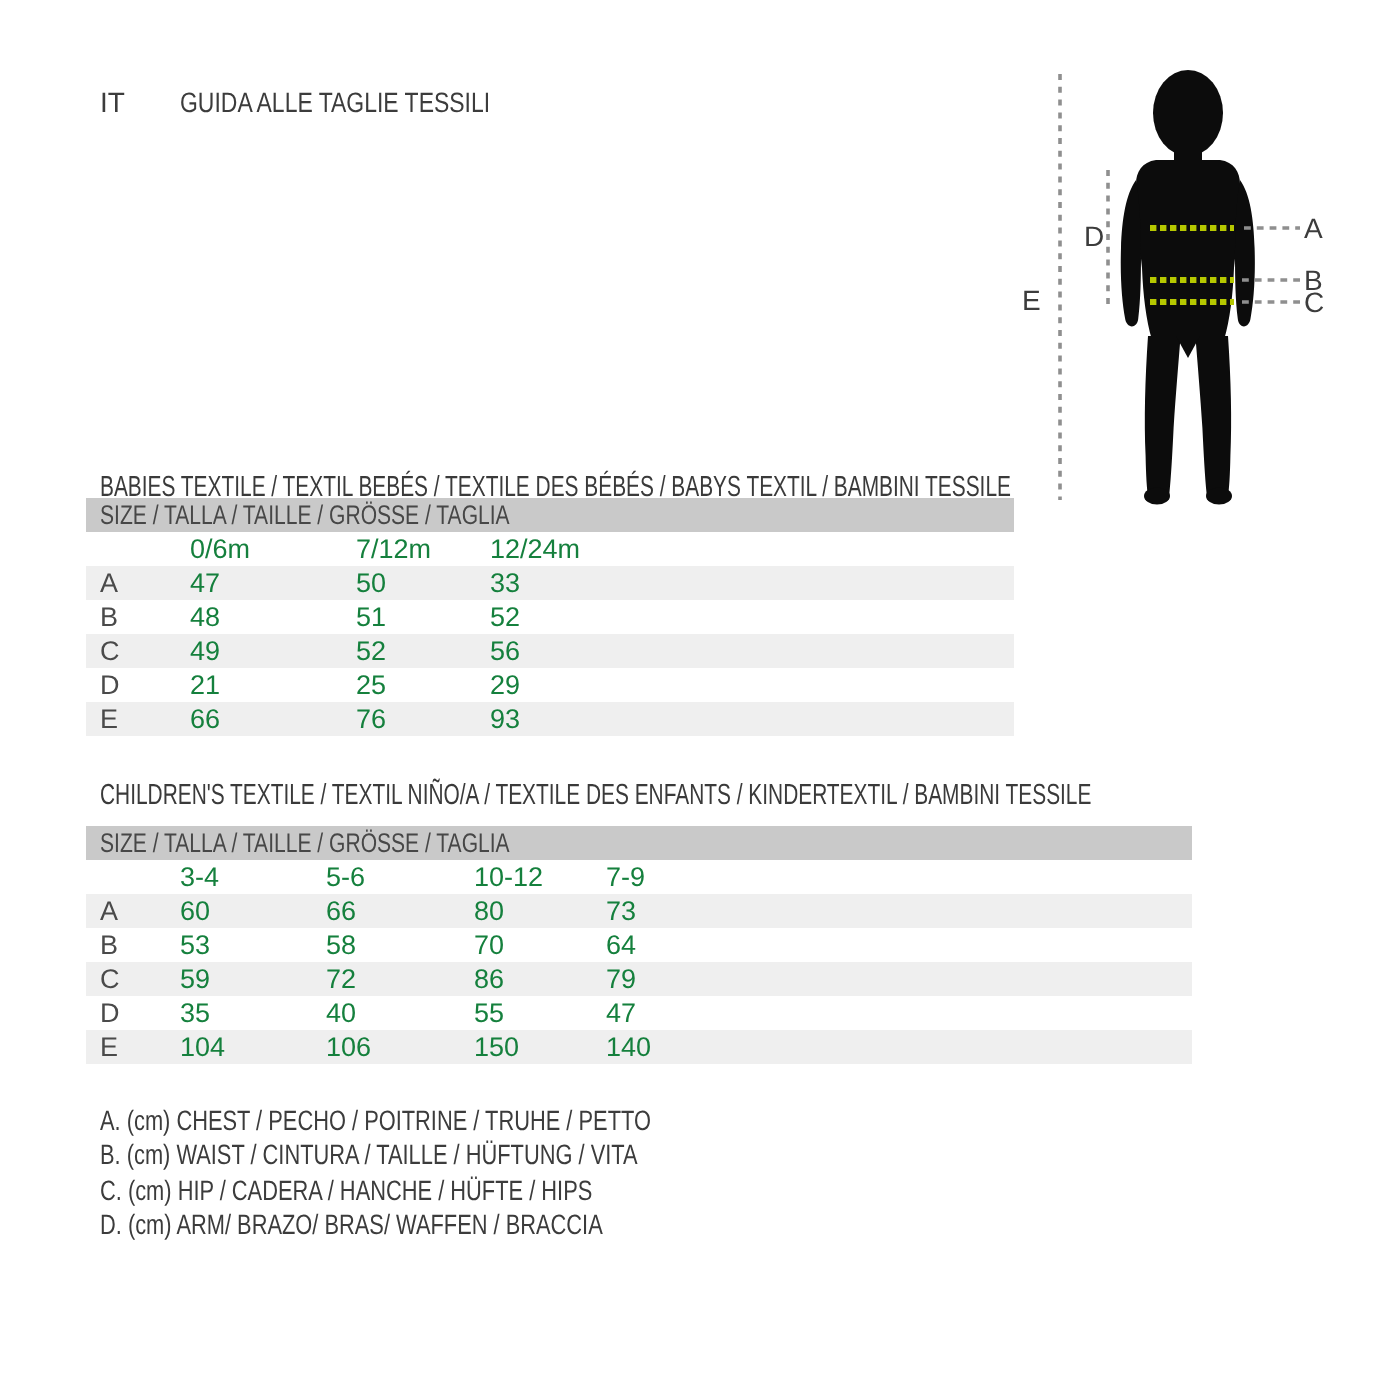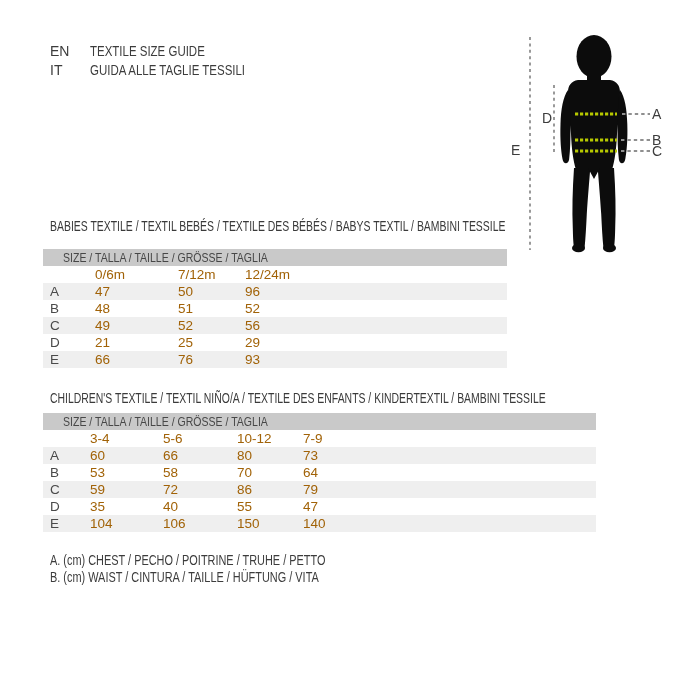--- a/index.html
+++ b/index.html
@@ -12,31 +12,31 @@
   .s78 { transform:scaleX(0.78); }
   .s82 { transform:scaleX(0.82); }
 
   
   .lang-list { position:absolute; left:50px; top:42px; }
   .lang-row { height:18.6px; line-height:18.6px; font-size:14px; white-space:nowrap; }
   .lang-code { display:inline-block; width:40px; vertical-align:top; }
 
   
   .section-heading { position:absolute; left:50px; font-size:14.5px; line-height:16px; color:#3a3a3a; white-space:nowrap; }
-  .heading-babies { top:218px; }
+  .heading-babies { top:236px; }
   .heading-children { top:390px; }
 
   
   .size-table { position:absolute; left:43px; font-size:13.5px; }
   .babies   { top:249px; width:464px; }
   .children { top:413px; width:553px; }
-  .size-table .bar { height:17px; line-height:17.5px; background:#c9c9c9; color:#474747; padding-left:20px; overflow:hidden; }
+  .size-table .bar { height:17px; line-height:17.5px; background:#c9c9c9; color:#474747; padding-left:7px; overflow:hidden; }
   .t-row { position:relative; height:17px; line-height:17px; }
   .t-row.stripe { background:#efefef; }
-  .cell { position:absolute; top:0; color:#a16207; white-space:nowrap; }
+  .cell { position:absolute; top:0; color:#15803d; white-space:nowrap; }
   .cell.lbl { color:#4a4a4a; }
   .babies .c0 { left:7px; }  .babies .c1 { left:52px; }  .babies .c2 { left:135px; }  .babies .c3 { left:202px; }
   .children .c0 { left:7px; } .children .c1 { left:47px; } .children .c2 { left:120px; } .children .c3 { left:194px; } .children .c4 { left:260px; }
 
   
   .legend { position:absolute; left:50px; top:552px; }
   .legend-line { height:17.4px; line-height:17.4px; font-size:14px; white-space:nowrap; }
 
   
   .figure-wrap { position:absolute; left:500px; top:28px; width:200px; height:232px; }
@@ -47,23 +47,20 @@
   .lblC { left:652px; top:143px; }
   .lblD { left:542px; top:110px; }
   .lblE { left:511px; top:142px; }
 </style>
 </head>
 <body>
 
 <div class="page">
 
   <div class="lang-list">
-    <div class="lang-row">
-      <span class="lang-code">EN</span><span class="cond s82">TEXTILE SIZE GUIDE</span>
-    </div>
     <div class="lang-row">
       <span class="lang-code">IT</span><span class="cond s82">GUIDA ALLE TAGLIE TESSILI</span>
     </div>
   </div>
 
   <div class="figure-wrap">
     <svg width="200" height="232" viewBox="0 0 200 232">
 
       <line x1="30" y1="9" x2="30" y2="222" stroke-width="1.8" stroke-dasharray="3 3.4" stroke="#8f8f8f"></line>
 
@@ -107,21 +104,21 @@
     </div>
     <div class="t-row">
       <span class="cell c1">0/6m</span>
       <span class="cell c2">7/12m</span>
       <span class="cell c3">12/24m</span>
     </div>
     <div class="t-row stripe">
       <span class="cell c0 lbl">A</span>
       <span class="cell c1">47</span>
       <span class="cell c2">50</span>
-      <span class="cell c3">96</span>
+      <span class="cell c3">33</span>
     </div>
     <div class="t-row">
       <span class="cell c0 lbl">B</span>
       <span class="cell c1">48</span>
       <span class="cell c2">51</span>
       <span class="cell c3">52</span>
     </div>
     <div class="t-row stripe">
       <span class="cell c0 lbl">C</span>
       <span class="cell c1">49</span>
@@ -188,15 +185,17 @@
       <span class="cell c1">104</span>
       <span class="cell c2">106</span>
       <span class="cell c3">150</span>
       <span class="cell c4">140</span>
     </div>
   </div>
 
   <div class="legend">
     <div class="legend-line"><span class="cond s78">A. (cm) CHEST / PECHO / POITRINE / TRUHE / PETTO</span></div>
     <div class="legend-line"><span class="cond s78">B. (cm) WAIST / CINTURA / TAILLE / HÜFTUNG / VITA</span></div>
+    <div class="legend-line"><span class="cond s78">C. (cm) HIP / CADERA / HANCHE / HÜFTE / HIPS</span></div>
+    <div class="legend-line"><span class="cond s78">D. (cm) ARM/ BRAZO/ BRAS/ WAFFEN / BRACCIA</span></div>
   </div>
 
 </div>
 
 </body></html>

